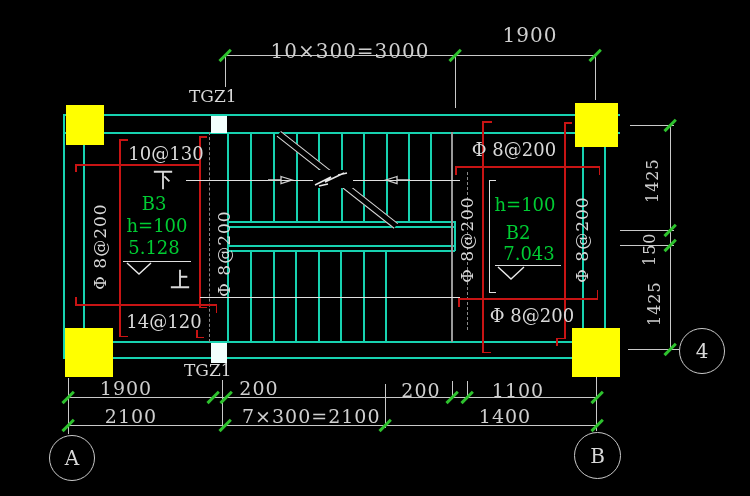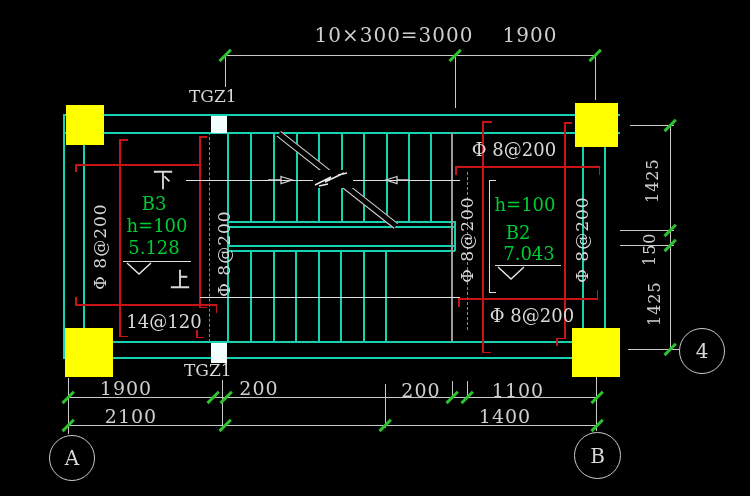--- a/index.html
+++ b/index.html
@@ -159,37 +159,39 @@
   <div class="tick" style="left:213px;top:397px;"></div>
   <div class="tick" style="left:226px;top:397px;"></div>
   <div class="tick" style="left:452px;top:397px;"></div>
   <div class="tick" style="left:467px;top:397px;"></div>
   <div class="tick" style="left:597px;top:397px;"></div>
   <div class="tick" style="left:68px;top:425px;"></div>
   <div class="tick" style="left:225px;top:425px;"></div>
   <div class="tick" style="left:385px;top:425px;"></div>
   <div class="tick" style="left:597px;top:425px;"></div>
 
-  <div class="txt dimL ctr" style="left:270px;top:23px;width:160px;margin-left:44px;">10×300=3000</div>
+  <div class="txt dimL ctr" style="left:270px;top:39px;width:160px;">10×300=3000</div>
   <div class="txt dimL ctr" style="left:480px;top:23px;width:100px;">1900</div>
 
   <div class="txt dim vtxt" style="left:643px;top:203px;">1425</div>
   <div class="txt dim vtxt" style="left:640px;top:266px;">150</div>
   <div class="txt dim vtxt" style="left:645px;top:326px;">1425</div>
 
   <div class="txt dim ctr" style="left:95px;top:377px;width:62px;">1900</div>
   <div class="txt dim ctr" style="left:236px;top:377px;width:46px;">200</div>
   <div class="txt dim ctr" style="left:399px;top:379px;width:44px;">200</div>
   <div class="txt dim ctr" style="left:485px;top:379px;width:66px;">1100</div>
   <div class="txt dim ctr" style="left:99px;top:405px;width:64px;">2100</div>
+  <div class="txt dim ctr" style="left:242px;top:405px;width:130px;">7×300=2100</div>
   <div class="txt dim ctr" style="left:473px;top:405px;width:64px;">1400</div>
 
   <div class="txt lbl" style="left:189px;top:86px;font-size:17px;">TGZ1</div>
   <div class="txt lbl" style="left:184px;top:360px;font-size:17px;">TGZ1</div>
 
+  <div class="txt lbl ctr" style="left:128px;top:143px;width:76px;">10@130</div>
   <div class="txt lbl ctr" style="left:126px;top:311px;width:76px;">14@120</div>
 
   <svg style="left:152px;top:169px;" width="22" height="22" viewBox="0 0 24 24">
     <path d="M2 3 H22 M12 3 V22 M13.5 8 L19 13.5" fill="none" stroke="#d9d9d9" stroke-width="2"></path>
   </svg>
 
   <svg style="left:169px;top:268px;" width="22" height="22" viewBox="0 0 24 24">
     <path d="M12 2 V21 M12 9.5 H20 M2 21 H22" fill="none" stroke="#d9d9d9" stroke-width="2"></path>
   </svg>
   <div class="txt grn ctr" style="left:136px;top:193px;width:36px;">B3</div>

